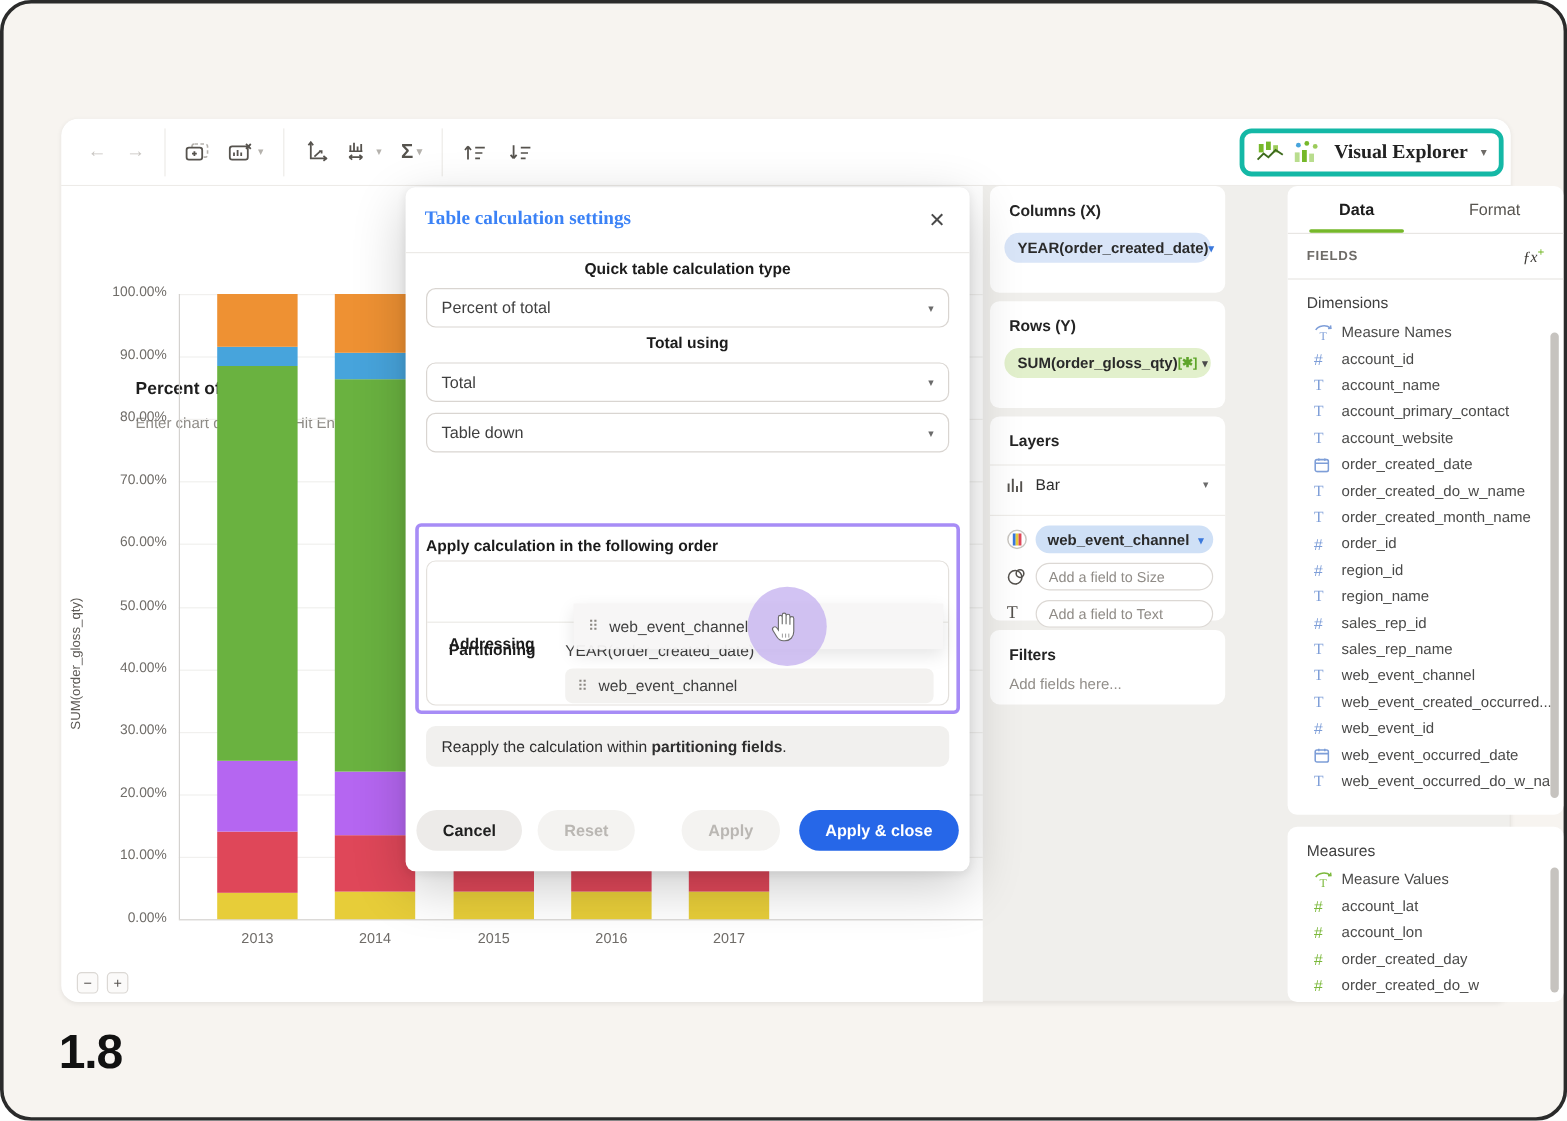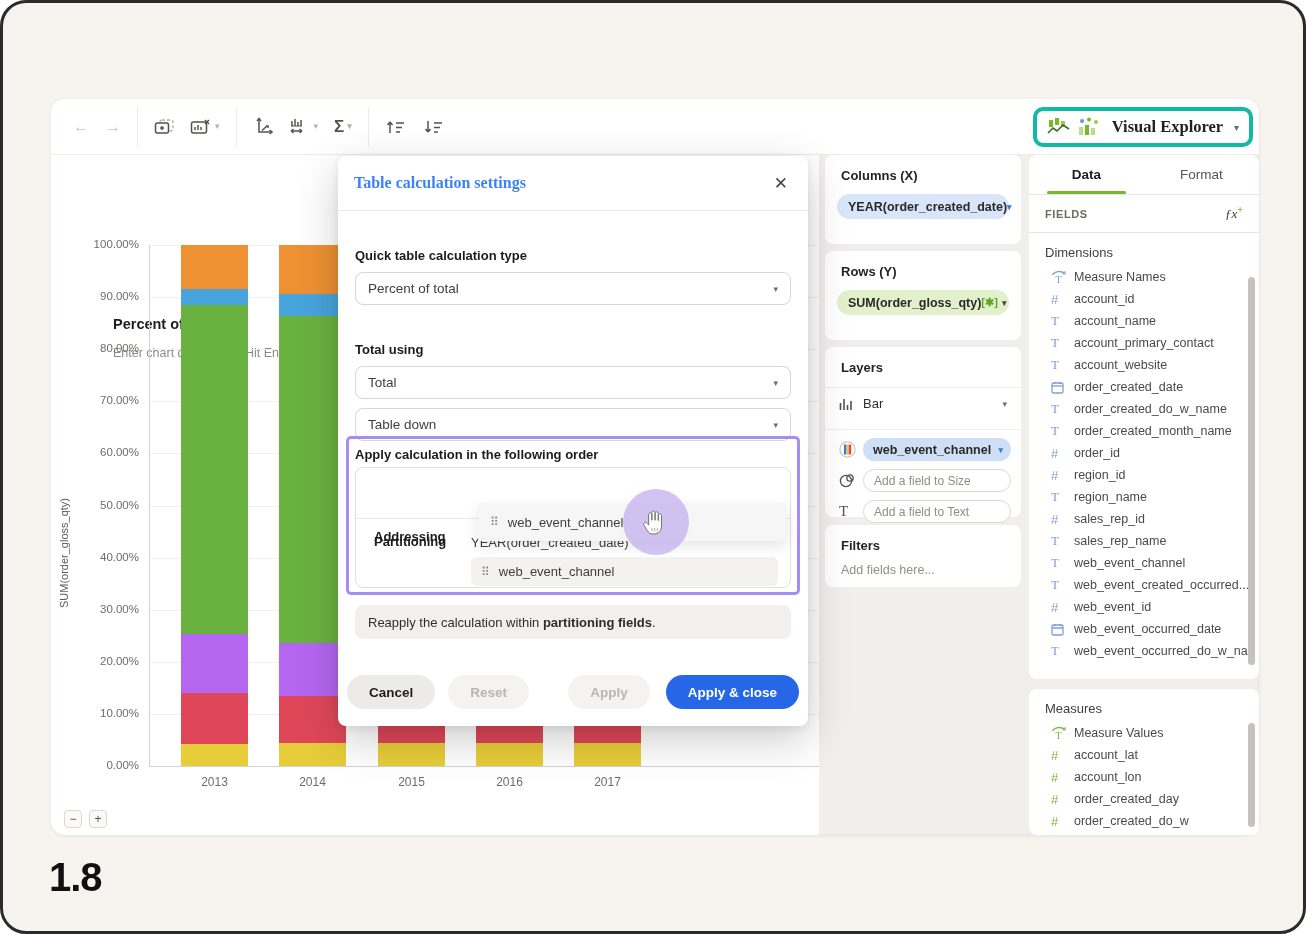--- a/index.html
+++ b/index.html
@@ -60,21 +60,21 @@
   .layer-row .ic { width:24px; color:#55524E; flex:none; display:flex; align-items:center; }
   .mini-input { flex:1; height:23px; border:1px solid #DCD8D4; border-radius:13px; display:flex;
                 align-items:center; padding:0 10px; font-size:12px; color:#908C87; background:#fff; }
   .layer-pill { flex:1; height:23px; border-radius:13px; background:#CFE0F6; display:flex; align-items:center;
                 font-size:12.5px; font-weight:700; color:#2A2A2A; padding:0 8px 0 10px; cursor:pointer; }
   .bar-row { display:flex; align-items:center; padding:0 14px; height:31px; }
   .bar-row .lbl { flex:1; font-size:13px; color:#2E2E2E; margin-left:9px; }
   .filters-ph { font-size:12.5px; color:#928E89; padding:10px 16px 14px 16px; }
 
   
-  .data-card { position:absolute; left:1026px; background:#fff; border-radius:8px; width:230px; }
+  .data-card { position:absolute; left:1070px; background:#fff; border-radius:8px; width:230px; }
   .tabs { display:flex; height:40px; border-bottom:1px solid #E8E6E3; }
   .tab { flex:1; display:flex; align-items:center; justify-content:center; font-size:13.5px;
          color:#57544F; cursor:pointer; position:relative; }
   .tab.active { color:#1D1D1D; font-weight:700; }
   .tab.active::after { content:""; position:absolute; left:18px; right:18px; bottom:0; height:3px; background:#76B82A; border-radius:2px; }
   .fields-head { display:flex; align-items:center; height:38px; padding:0 16px; border-bottom:1px solid #E8E6E3; }
   .fields-head .t { flex:1; font-size:11px; font-weight:700; letter-spacing:.6px; color:#6E6B67; }
   .fx { font-family:"Liberation Serif", serif; font-style:italic; font-size:13px; color:#3E3B37; cursor:pointer; }
   .fx sup { color:#76B82A; font-style:normal; font-weight:700; font-size:10px; }
   .sect-label { font-size:13px; color:#3F3F3F; padding:12px 16px 6px 16px; }
@@ -86,21 +86,21 @@
   .text-g { font-family:"Liberation Serif", serif; font-size:13px; }
   .scroll-thumb { position:absolute; width:7px; background:#C6C3BF; border-radius:4px; right:4px; }
 
   
   .modal { position:absolute; left:335px; top:153px; width:470px; height:570px; background:#fff;
            border-radius:8px; box-shadow:0 14px 44px rgba(0,0,0,.20), 0 2px 8px rgba(0,0,0,.08); z-index:50; }
   .modal-head { height:55px; display:flex; align-items:center; padding:0 16px; border-bottom:1px solid #ECEAE7; }
   .modal-title { flex:1; font-family:Liberation Serif, serif; font-size:16px; font-weight:700; color:#3b82f6; }
   .modal-close { font-size:17px; color:#4A4A4A; cursor:pointer; padding:4px; }
   .m-body { padding:0 17px; position:relative; }
-  .f-label { font-size:13px; font-weight:700; color:#1C1C1C; margin-top:37px; }
+  .f-label { font-size:13px; font-weight:700; color:#1C1C1C; margin-top:5px;text-align:center; }
   .select { margin-top:9px; height:33px; border:1px solid #D9D5D1; border-radius:8px; display:flex;
             align-items:center; padding:0 12px; font-size:13.5px; color:#3F3F3F; cursor:pointer; }
   .select .sp { flex:1; }
   .sel-caret { color:#6B6B6B; font-size:9px; }
   .purple-box { position:absolute; left:8px; top:280px; width:454px; height:159px;
                 border:3px solid #A78CF6; border-radius:5px; pointer-events:none; }
   .order-label { font-size:13px; font-weight:700; color:#1C1C1C; position:absolute; left:17px; top:291px; }
   .order-box { position:absolute; left:17px; top:311px; width:436px; height:121px;
                border:1px solid #E3E0DC; border-radius:8px; }
   .ob-row-label { position:absolute; font-size:13px; font-weight:700; color:#1C1C1C; left:18px; }

